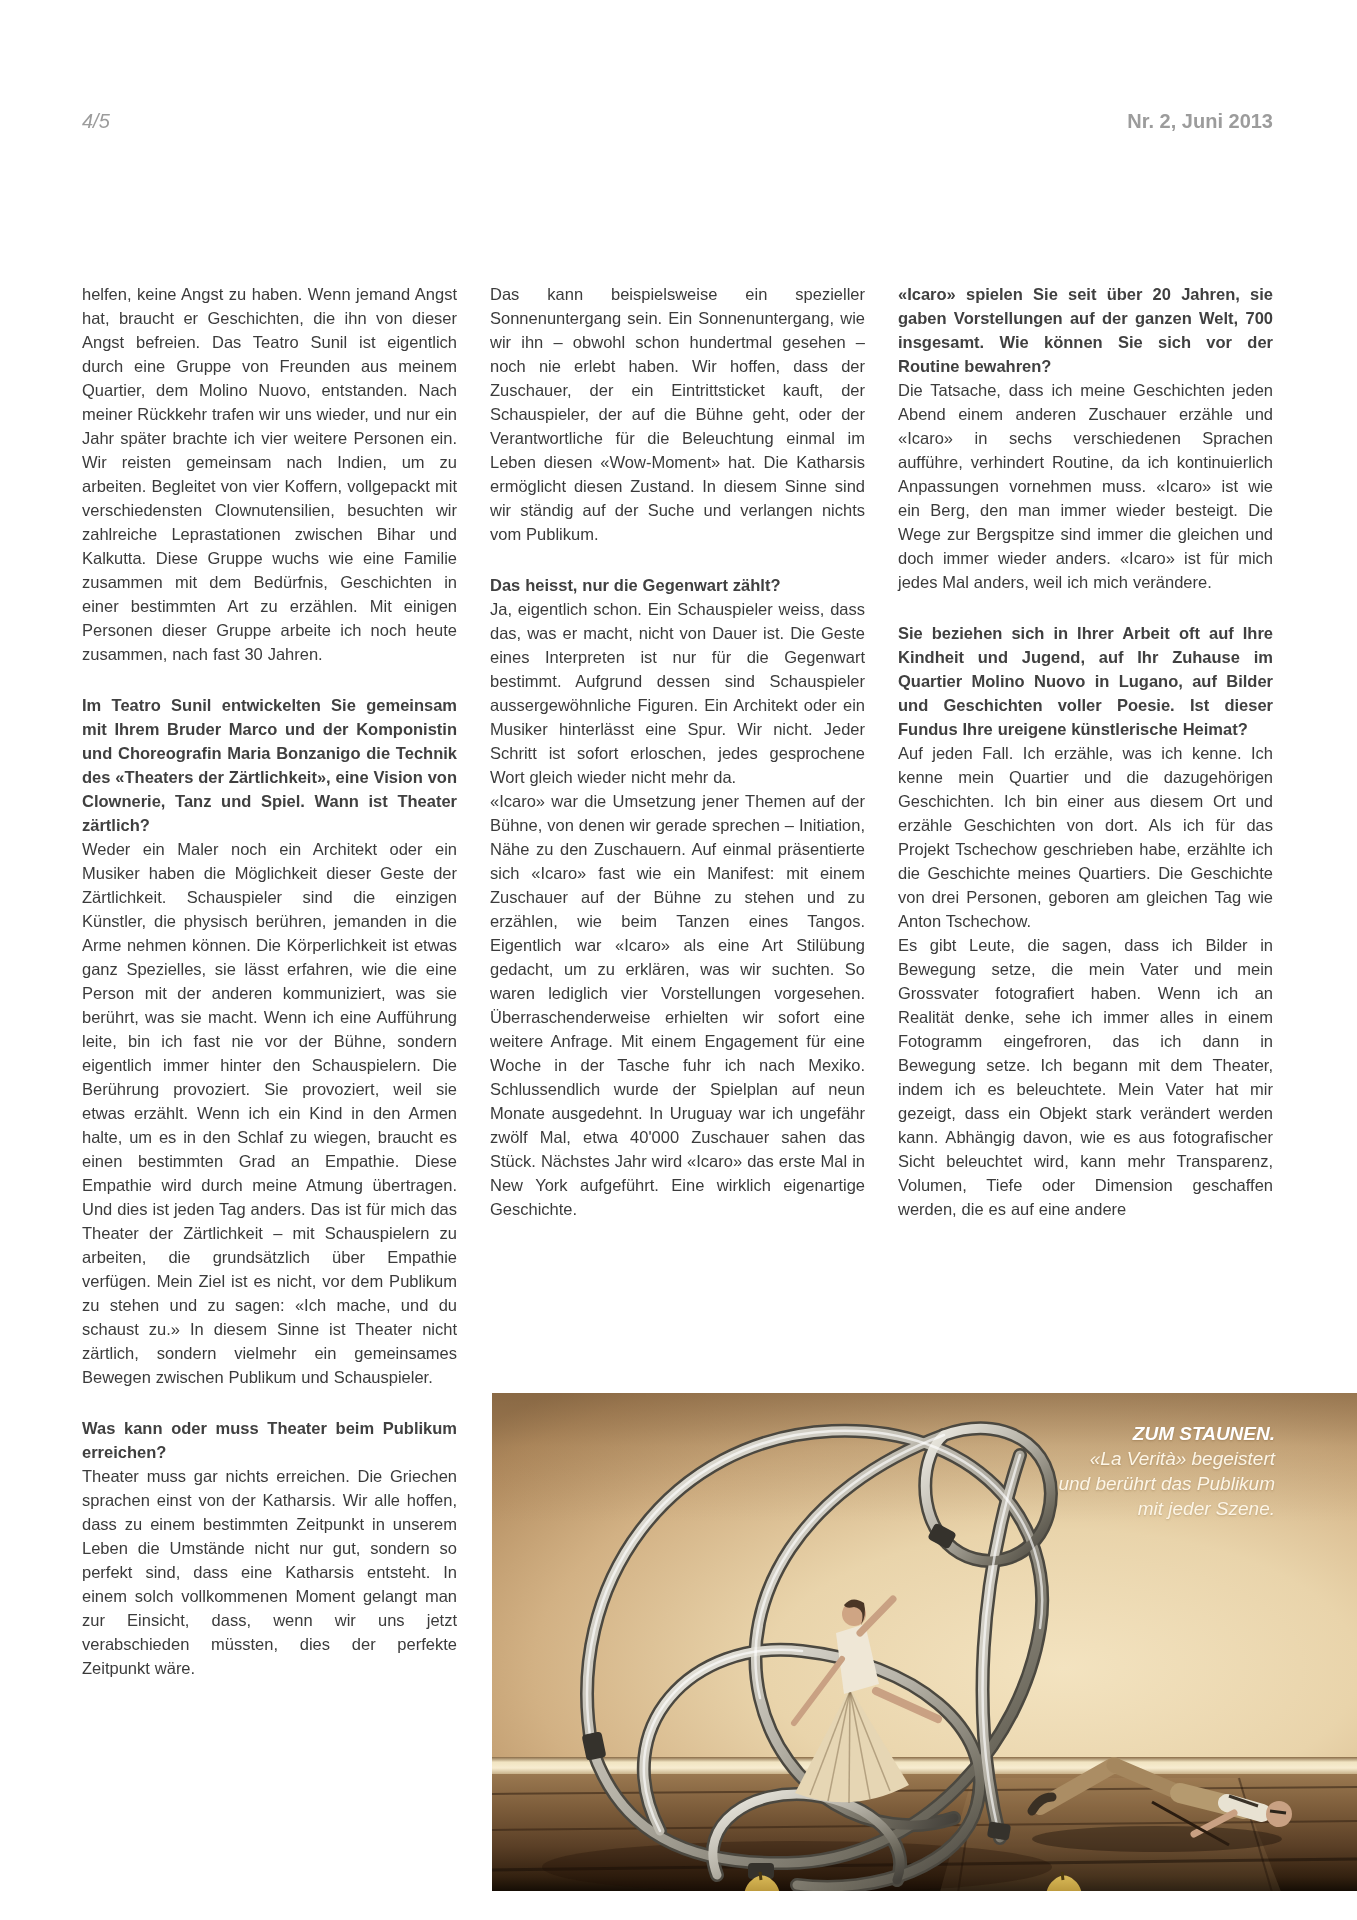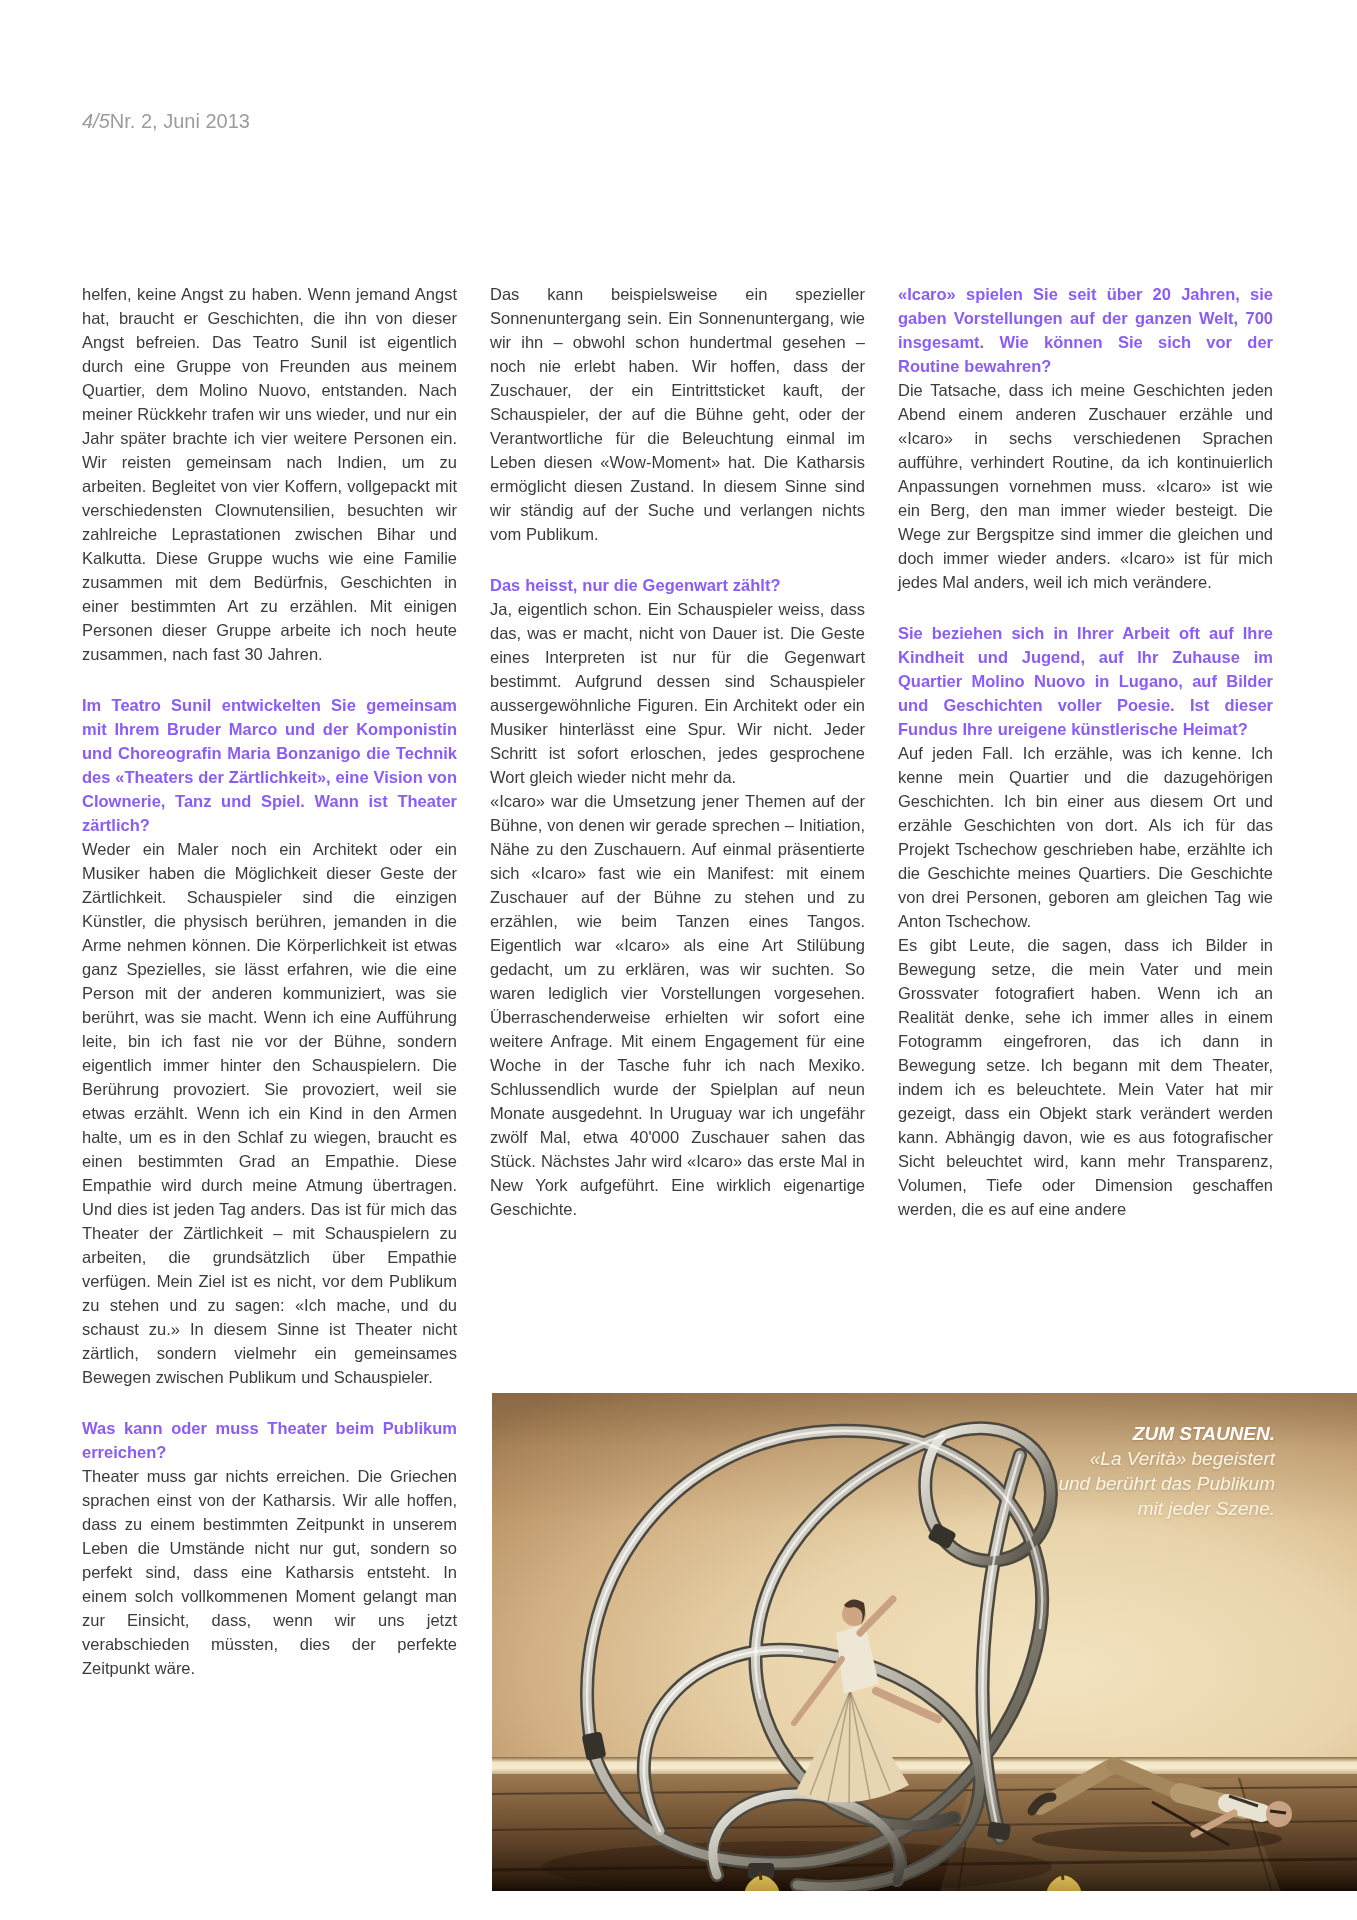--- a/index.html
+++ b/index.html
@@ -1,30 +1,30 @@
 <!DOCTYPE html>
 <html lang="de"><head>
 <meta charset="utf-8">
 <style>
   html,body{margin:0;padding:0;background:#ffffff;}
   .page{position:relative;width:1357px;height:1920px;background:#ffffff;overflow:hidden;
         font-family:"Liberation Sans",sans-serif;}
   
   .page-header{position:absolute;left:82px;top:110px;width:1191px;display:flex;
-               align-items:baseline;color:#9c9c9c;font-size:20px;}
+               justify-content:space-between;align-items:baseline;color:#9c9c9c;font-size:20px;}
   .folio{font-style:italic;font-weight:400;}
-  .issue{font-weight:400;}
+  .issue{font-weight:700;}
   
   .col{position:absolute;top:246px;width:375px;font-size:16.5px;line-height:24px;
        color:#3b3b3b;text-align:justify;hyphens:auto;-webkit-hyphens:auto;word-spacing:.02em;margin-top:36px;}
   .col-1{left:82px;}
   .col-2{left:490px;}
   .col-3{left:898px;}
   .blk{margin:0;}
-  .blk.q{font-weight:700;color:#8b5cf6;margin-top:27px;}
+  .blk.q{font-weight:700;color:#404040;margin-top:27px;}
   .blk:first-child{margin-top:0;}
   
   .photo{position:absolute;left:492px;top:1393px;width:865px;height:498px;overflow:hidden;}
   .wall{position:absolute;left:0;top:0;right:0;height:382px;
         background:
           linear-gradient(180deg,rgba(122,92,60,.55) 0%,rgba(150,118,80,.25) 14%,rgba(0,0,0,0) 34%),
           radial-gradient(ellipse 90% 95% at 66% 72%, #f3e3c0 0%, #e9d4ab 38%, #d2b184 68%, #b18a5d 92%, #9c784f 100%);}
   .baseboard{position:absolute;left:0;top:364px;right:0;height:17px;
         background:linear-gradient(180deg,#8a6c48 0%,#f1e4c2 30%,#f7ecd0 60%,#cbb astray 100%);
         background:linear-gradient(180deg,#8a6c48 0%,#f1e4c2 30%,#f7ecd0 65%,#c9b28a 100%);}

